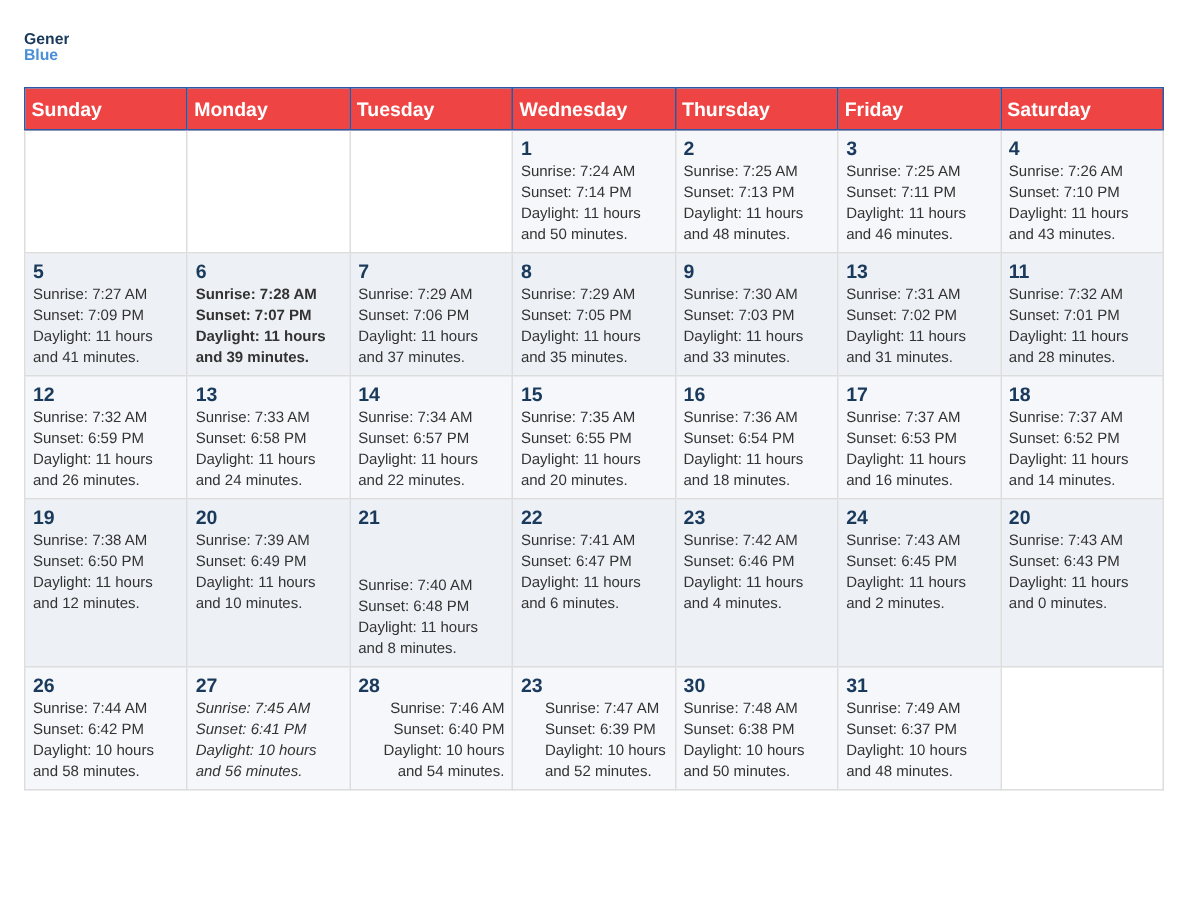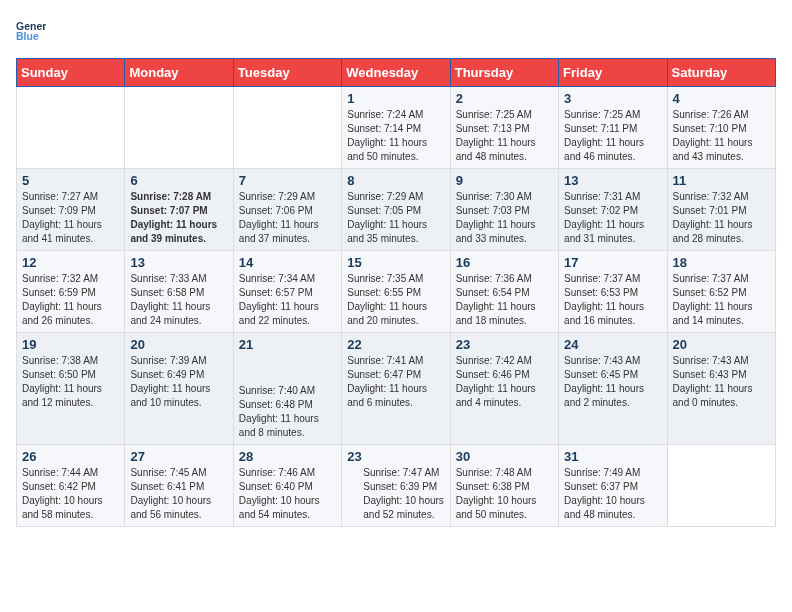--- a/index.html
+++ b/index.html
@@ -301,28 +301,28 @@
       <tr>
         <td>
           <span class="day-number">26</span>
           <div class="day-info" style="white-space: pre-line;">Sunrise: 7:44 AM
 Sunset: 6:42 PM
 Daylight: 10 hours
 and 58 minutes.</div>
         </td>
         <td>
           <span class="day-number">27</span>
-          <div class="day-info" style="white-space: pre-line;">Sunrise: 7:45 AM
+          <div class="day-info" style="white-space: pre-line; font-style: italic;">Sunrise: 7:45 AM
 Sunset: 6:41 PM
 Daylight: 10 hours
 and 56 minutes.</div>
         </td>
         <td>
           <span class="day-number">28</span>
-          <div class="day-info" style="white-space: pre-line;">Sunrise: 7:46 AM
+          <div class="day-info" style="white-space: pre-line; text-align: right;">Sunrise: 7:46 AM
 Sunset: 6:40 PM
 Daylight: 10 hours
 and 54 minutes.</div>
         </td>
         <td>
           <span class="day-number">23</span>
           <div class="day-info" style="white-space: pre-line; margin-left: 16px;">Sunrise: 7:47 AM
 Sunset: 6:39 PM
 Daylight: 10 hours
 and 52 minutes.</div>

